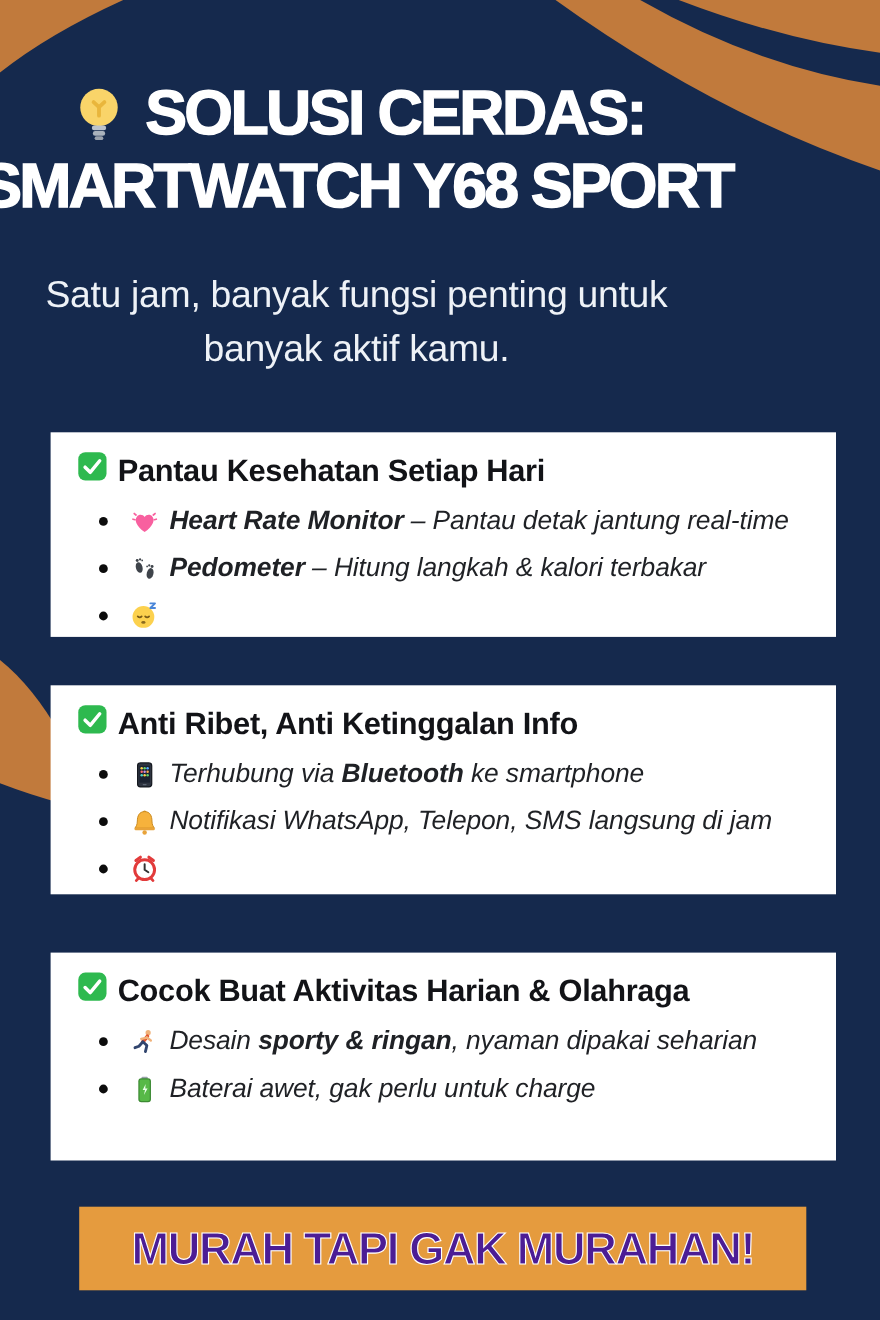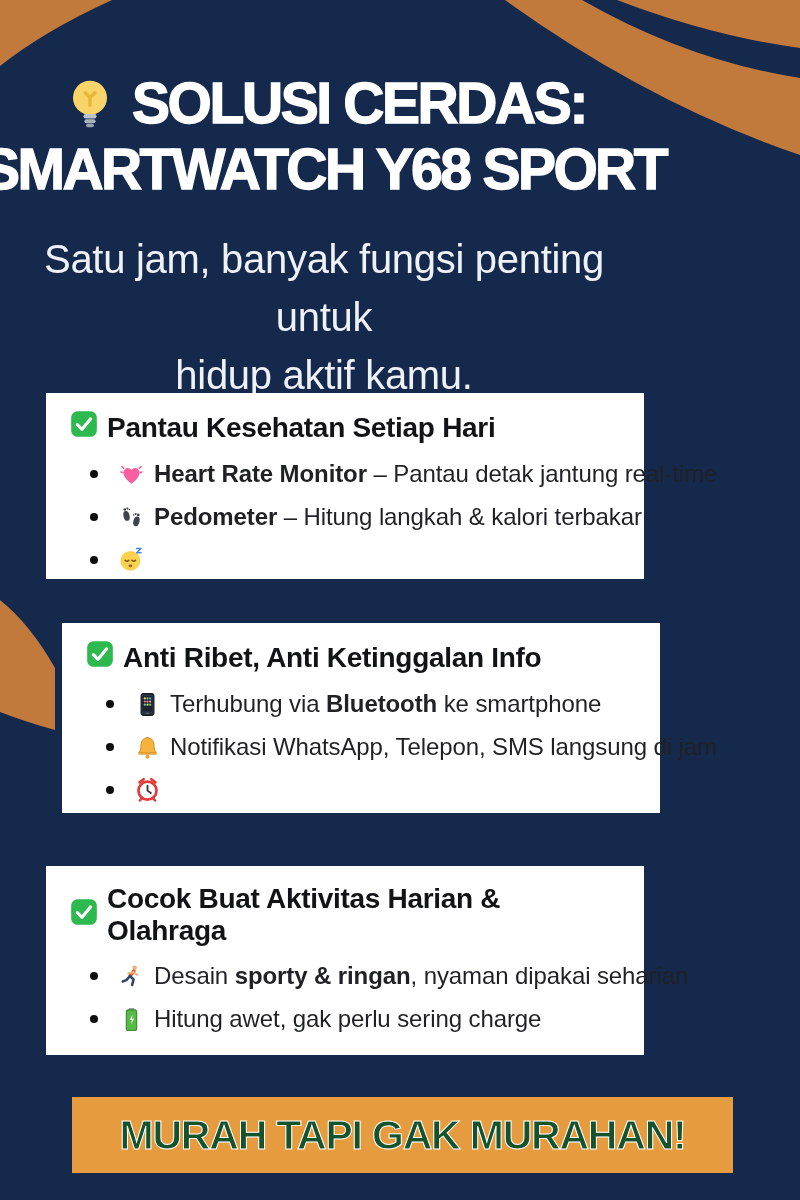--- a/index.html
+++ b/index.html
@@ -29,57 +29,57 @@
   .title-row{
     display:flex;justify-content:center;align-items:center;gap:14px;
     font-weight:800;font-size:57px;letter-spacing:-2.4px;line-height:1.12;
     -webkit-text-stroke:1.3px #ffffff;
     white-space:nowrap;
   }
   .title-row.first{margin-top:72px;}
   .title-row.second{margin-top:2px;letter-spacing:-2.6px;}
   .bulb{width:56px;height:56px;flex:none;}
   .subtitle{
-    margin:28px auto 0;max-width:700px;
-    font-size:40px;line-height:1.45;font-weight:400;color:var(--text-light);
+    margin:42px auto 0;max-width:700px;
+    font-size:34px;line-height:1.45;font-weight:400;color:var(--text-light);
     letter-spacing:-0.3px;
   }
   
   .card{
-    position:absolute;left:46px;width:598px;z-index:2;
+    position:absolute;left:46px;width:714px;z-index:2;
     background:var(--card-bg);
     padding:17px 24px 0 24px;
     color:var(--text-dark);
   }
   #card-0{top:393px;height:186px;}
-  #card-1{top:623px;height:190px;margin-left:16px;}
+  #card-1{top:623px;height:190px;}
   #card-2{top:866px;height:189px;}
   .card-title{
     display:flex;align-items:center;gap:9px;
     font-size:28px;font-weight:700;letter-spacing:-0.3px;color:#121317;
   }
   .card-title svg{width:28px;height:28px;flex:none;}
-  .bullets{list-style:none;margin-top:15px;padding-left:20px;}
+  .bullets{list-style:none;margin-top:15px;padding-left:20px;font-style:italic;}
   .bullets li{
     display:flex;align-items:center;
     margin-bottom:15px;
     font-size:24px;letter-spacing:-0.1px;color:#1f2125;
     white-space:nowrap;
   }
   .dot{width:8px;height:8px;border-radius:50%;background:#0c0c0c;flex:none;}
   .bullet-icon{width:27px;height:27px;flex:none;margin-left:20px;display:flex;align-items:center;}
   .bullet-icon svg{width:27px;height:27px;display:block;}
   .bullet-text{margin-left:9px;}
   .bullet-text .b{font-weight:700;}
   
   .banner{
     position:absolute;top:1097px;left:72px;width:661px;height:76px;z-index:2;
     background:var(--orange-banner);
     display:flex;align-items:center;justify-content:center;
-    color:#14532d;font-size:41px;font-weight:800;letter-spacing:-1.2px;
+    color:#4c1d95;font-size:41px;font-weight:800;letter-spacing:-1.2px;
     -webkit-text-stroke:1px #ffffff;
     white-space:nowrap;
   }
 </style>
 </head>
 <body>
 
 <svg class="bg" width="800" height="1200" viewBox="0 0 800 1200">
   <path class="swoosh" d="M0,0 L112,0 Q44,31 0,66 Z"></path>
   <path class="swoosh" d="M617,0 L800,0 L800,48 Q711,36 617,0 Z"></path>
@@ -97,21 +97,21 @@
     <rect x="9.6" y="18.5" width="4.8" height="1.8" rx="0.9" fill="#aab2bc"></rect>
     <rect x="10.3" y="20.5" width="3.4" height="1.5" rx="0.75" fill="#99a1ac"></rect>
   </svg></span>
     <span>SOLUSI CERDAS:</span>
   </div>
   <div class="title-row second">
     <span>SMARTWATCH Y68 SPORT</span>
   </div>
   <p class="subtitle">
     <span>Satu jam, banyak fungsi penting untuk</span><br>
-    <span>hidup aktif kamu.</span>
+    <span>banyak aktif kamu.</span>
   </p>
 </header>
 
 <main id="cards">
     <section class="card" id="card-0">
     <h2 class="card-title">
       <span class="check-slot"><svg viewBox="0 0 24 24">
     <rect x="1" y="1" width="22" height="22" rx="5.5" fill="#2eb94f"></rect>
     <path d="M6.3 12.6 L10.3 16.6 L17.7 7.6" fill="none" stroke="#ffffff" stroke-width="2.7" stroke-linecap="round" stroke-linejoin="round"></path>
   </svg></span>
@@ -234,21 +234,21 @@
         </li>
         <li>
           <span class="dot"></span>
           <span class="bullet-icon">
             <svg viewBox="0 0 24 24">
     <rect x="9.4" y="1.7" width="5.2" height="1.8" rx="0.9" fill="#9aa2ab"></rect>
     <rect x="7.4" y="3.4" width="9.2" height="18.4" rx="1.9" fill="#57b947" stroke="#3c8a33" stroke-width="1"></rect>
     <path d="M12.8 7.6 L10.4 12.4 H12.3 L11.4 16.4 L14.4 11.2 H12.5 Z" fill="#eaffea"></path>
   </svg>
           </span>
-          <span class="bullet-text"><span>Hitung awet, gak perlu sering charge</span></span>
+          <span class="bullet-text"><span>Baterai awet, gak perlu untuk charge</span></span>
         </li>
       </ul>
   </section>
   </main>
 
 <div class="banner">
   <span>MURAH TAPI GAK MURAHAN!</span>
 </div>
 
 </body></html>

